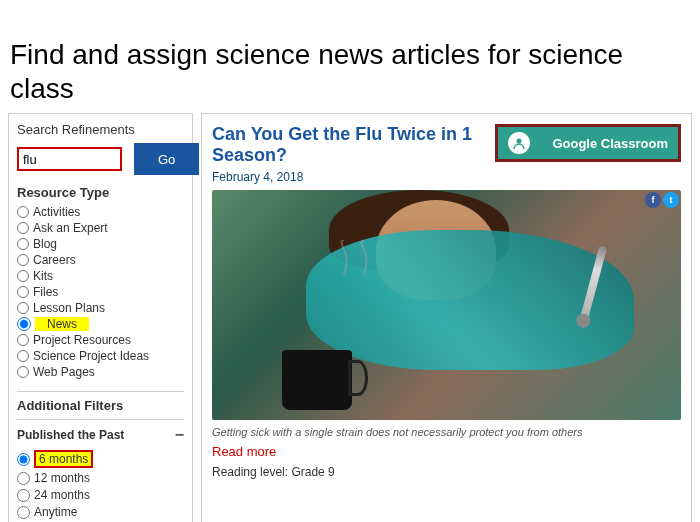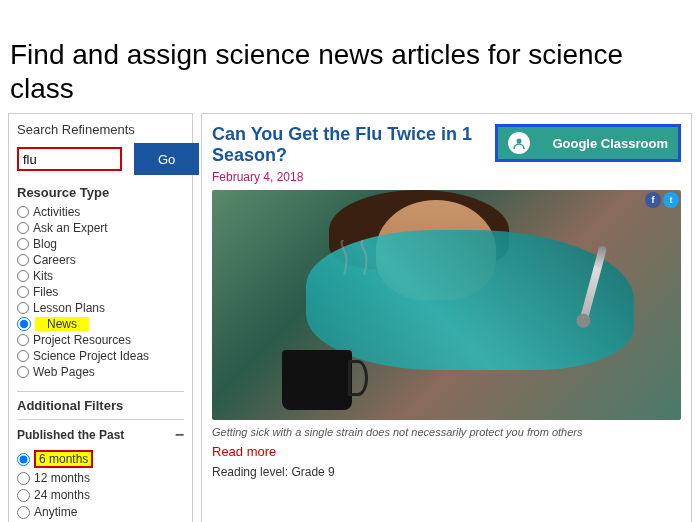--- a/index.html
+++ b/index.html
@@ -185,21 +185,21 @@
       color: #1a56a0;
       max-width: 360px;
     }
 
     .google-classroom-btn {
       display: flex;
       align-items: center;
       gap: 22px;
       background: #2e9e8e;
       color: #fff;
-      border: 3px solid #1d4ed8;
+      border: 3px solid #7f1d1d;
       padding: 5px 10px;
       font-size: 13px;
       font-weight: bold;
       cursor: pointer;
       white-space: nowrap;
     }
 
     .gc-icon {
       width: 22px;
       height: 22px;
@@ -208,21 +208,21 @@
       display: flex;
       align-items: center;
       justify-content: center;
       color: #1a7a6a;
       font-size: 14px;
       font-weight: bold;
     }
 
     .article-date {
       font-size: 12px;
-      color: #be185d;
+      color: #0c4a6e;
       margin-bottom: 6px;
     }
 
     .article-image-area {
       position: relative;
       margin-bottom: 6px;
     }
 
     .article-image {
       width: 100%;

